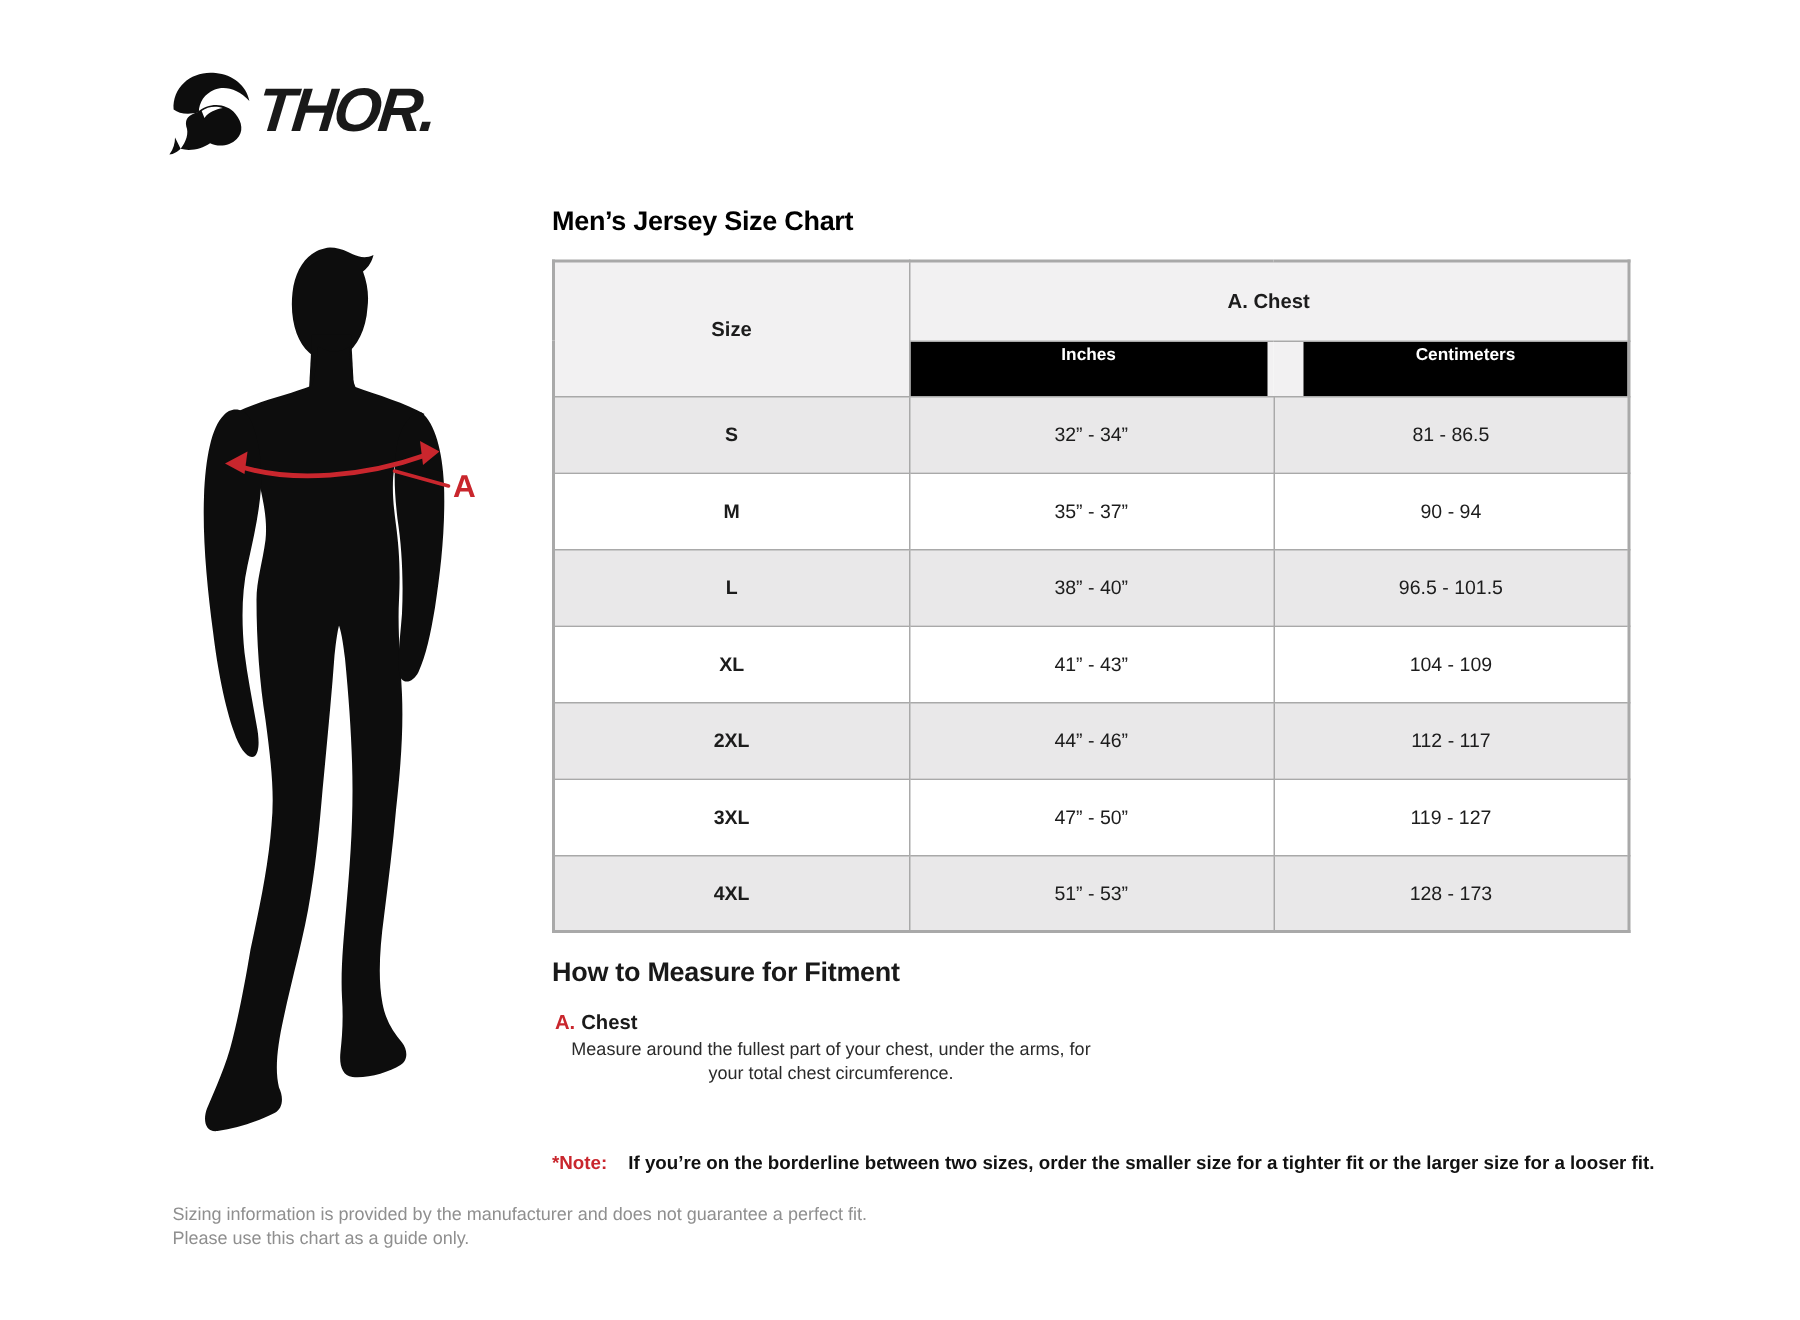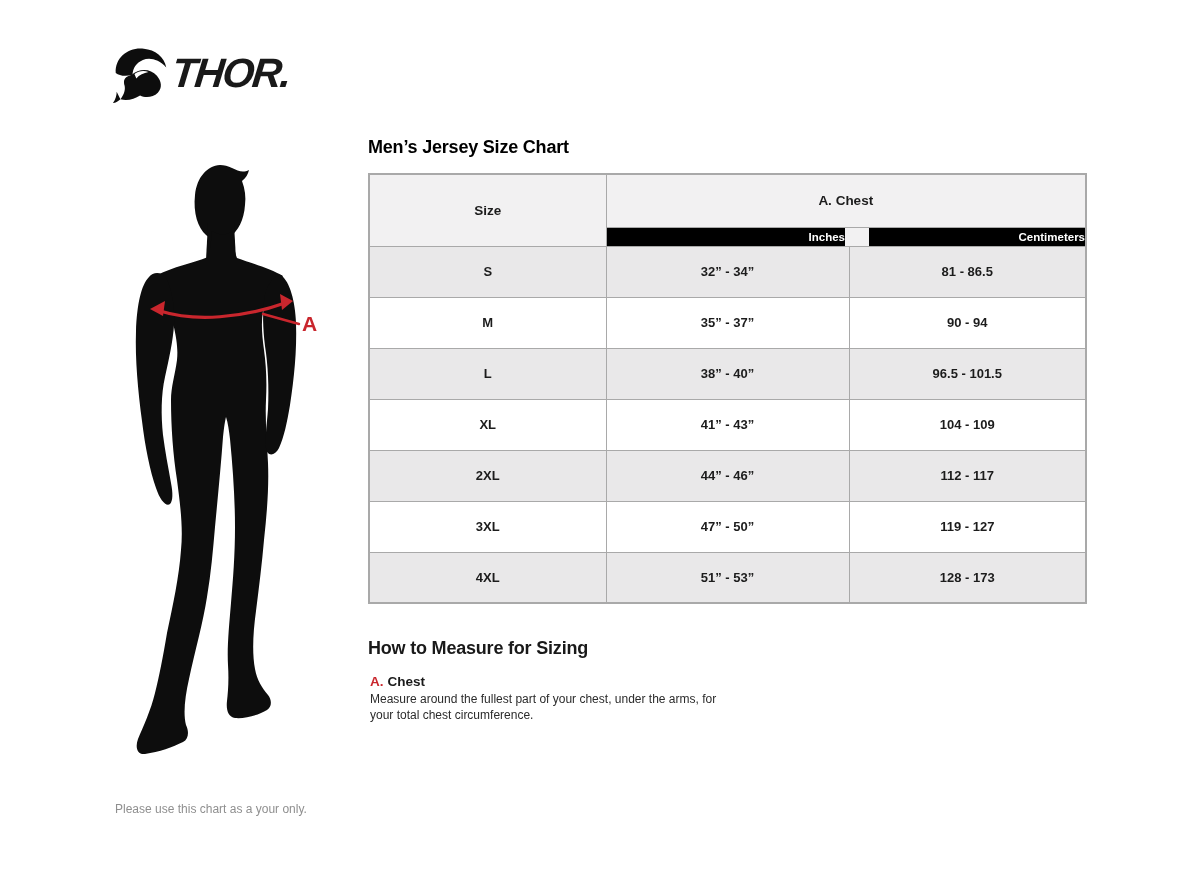--- a/index.html
+++ b/index.html
@@ -23,34 +23,34 @@
   table.size-table { position:absolute; left:368px; top:173px; width:717px;
                      border-collapse:collapse; table-layout:fixed;
                      border:2px solid #a9a9a9; }
   .size-table td { border:1px solid #a9a9a9; text-align:center; vertical-align:middle;
                    font-size:13px; color:#1c1c1c; }
   .col-size { width:237px; } .col-in { width:243px; } .col-cm { width:237px; }
   td.size-hd { background:#f2f1f2; font-weight:bold; font-size:13.5px;margin-left:25px; }
   td.group-hd { background:#f2f1f2; font-weight:bold; font-size:13.5px; height:53px; }
   tr.bar-row td { border:none; background:#f2f1f2; height:19px; padding:0; }
   .barbox { background:#000000; color:#ffffff; font-weight:bold; font-size:11.5px;
-            height:18px; line-height:19px; text-align:right; }
+            height:36px; line-height:19px; text-align:center; }
   .barbox.gap-r { margin-right:4px; }
   .barbox.gap-l { margin-left:20px; }
-  tr.data-row td { height:51px;font-weight:bold; }
+  tr.data-row td { height:51px; }
   tr.data-row td.sz { font-weight:bold; }
   tr.alt td { background:#e9e8e9; }
   tr.plain td { background:#ffffff; }
 
   .measure-heading { position:absolute; left:368px; top:638px; font-size:18px;
                      font-weight:bold; color:#191919; letter-spacing:-0.2px; }
   .measure-item { position:absolute; left:370px; top:674px; font-size:13.5px; font-weight:bold; }
   .measure-key { color:#c9262d; margin-right:4px; }
   .measure-desc { position:absolute; left:370px; top:691px; width:368px; font-size:12px;
-                  color:#2b2b2b; line-height:16px; }
+                  color:#2b2b2b; line-height:16px;text-align:center; }
 
   .note-line { position:absolute; left:368px; top:768px; font-size:12.5px; font-weight:bold;
                color:#111111; white-space:nowrap; }
   .note-label { color:#c9262d; margin-right:14px; }
 
   .footer-note { position:absolute; left:115px; top:801px; font-size:12px; color:#8f8f8f;
                  line-height:16px; }
 </style>
 </head>
 <body>
@@ -171,24 +171,28 @@
         <td>119 - 127</td>
       </tr>
       <tr class="data-row alt">
         <td class="sz">4XL</td>
         <td>51” - 53”</td>
         <td>128 - 173</td>
       </tr>
     </tbody>
   </table>
 
-  <div class="measure-heading">How to Measure for Sizing</div>
+  <div class="measure-heading">How to Measure for Fitment</div>
   <div class="measure-item">
     <span class="measure-key">A.</span><span>Chest</span>
   </div>
   <div class="measure-desc">Measure around the fullest part of your chest, under the arms, for your total chest circumference.</div>
 
+  <div class="note-line">
+    <span class="note-label">*Note:</span><span>If you’re on the borderline between two sizes, order the smaller size for a tighter fit or the larger size for a looser fit.</span>
+  </div>
 
   <div class="footer-note">
-    <div>Please use this chart as a your only.</div>
+    <div>Sizing information is provided by the manufacturer and does not guarantee a perfect fit.</div>
+    <div>Please use this chart as a guide only.</div>
   </div>
 
 </div>
 
 </body></html>

